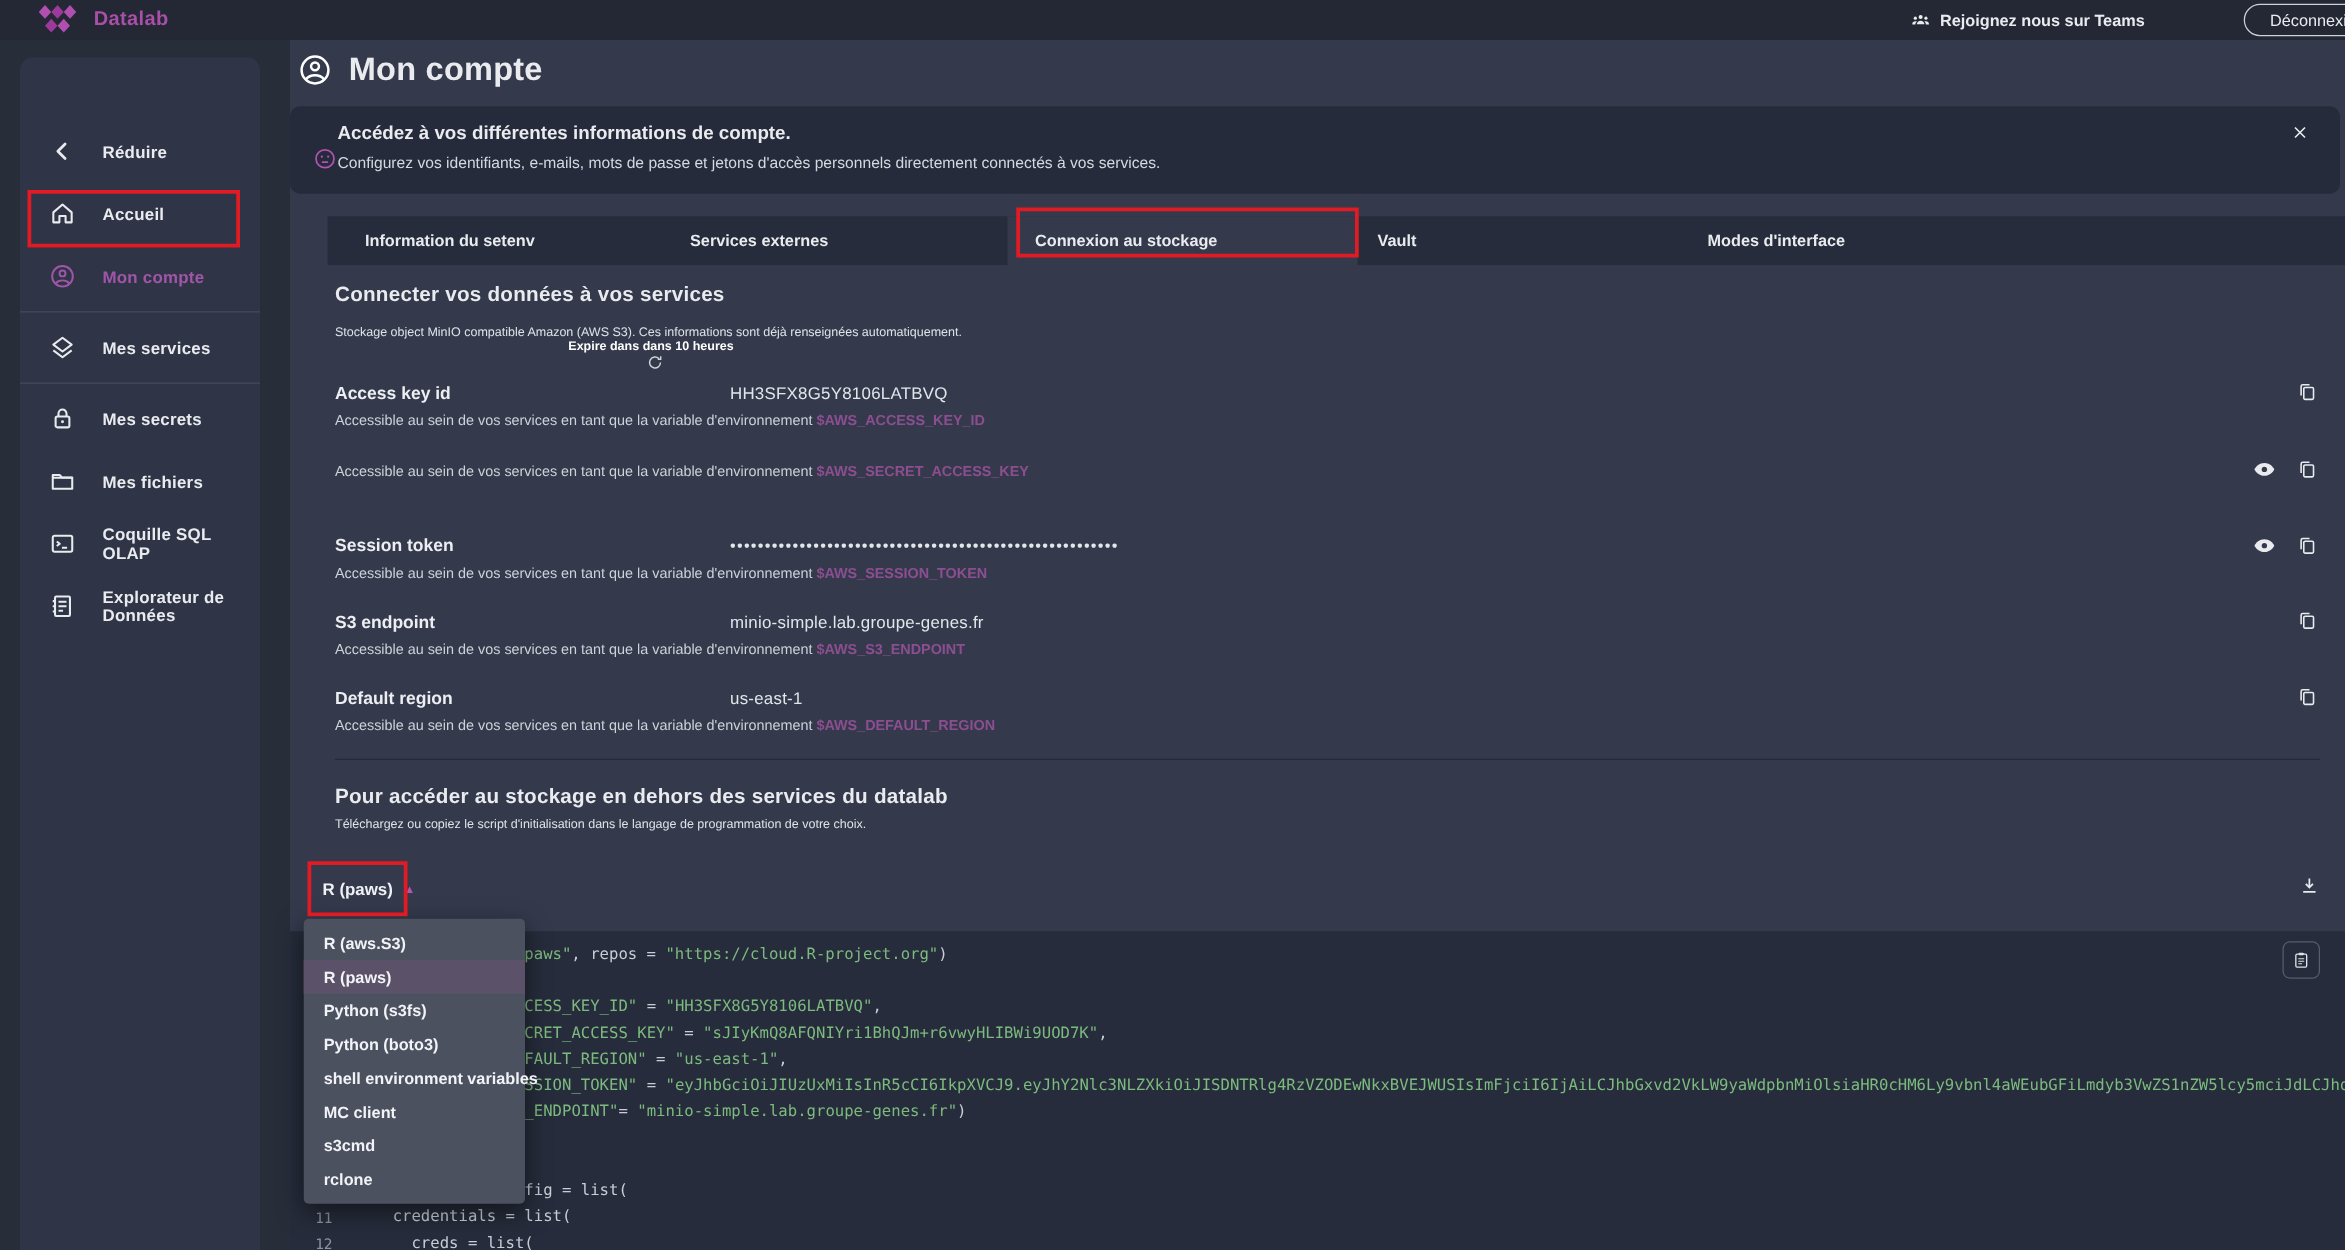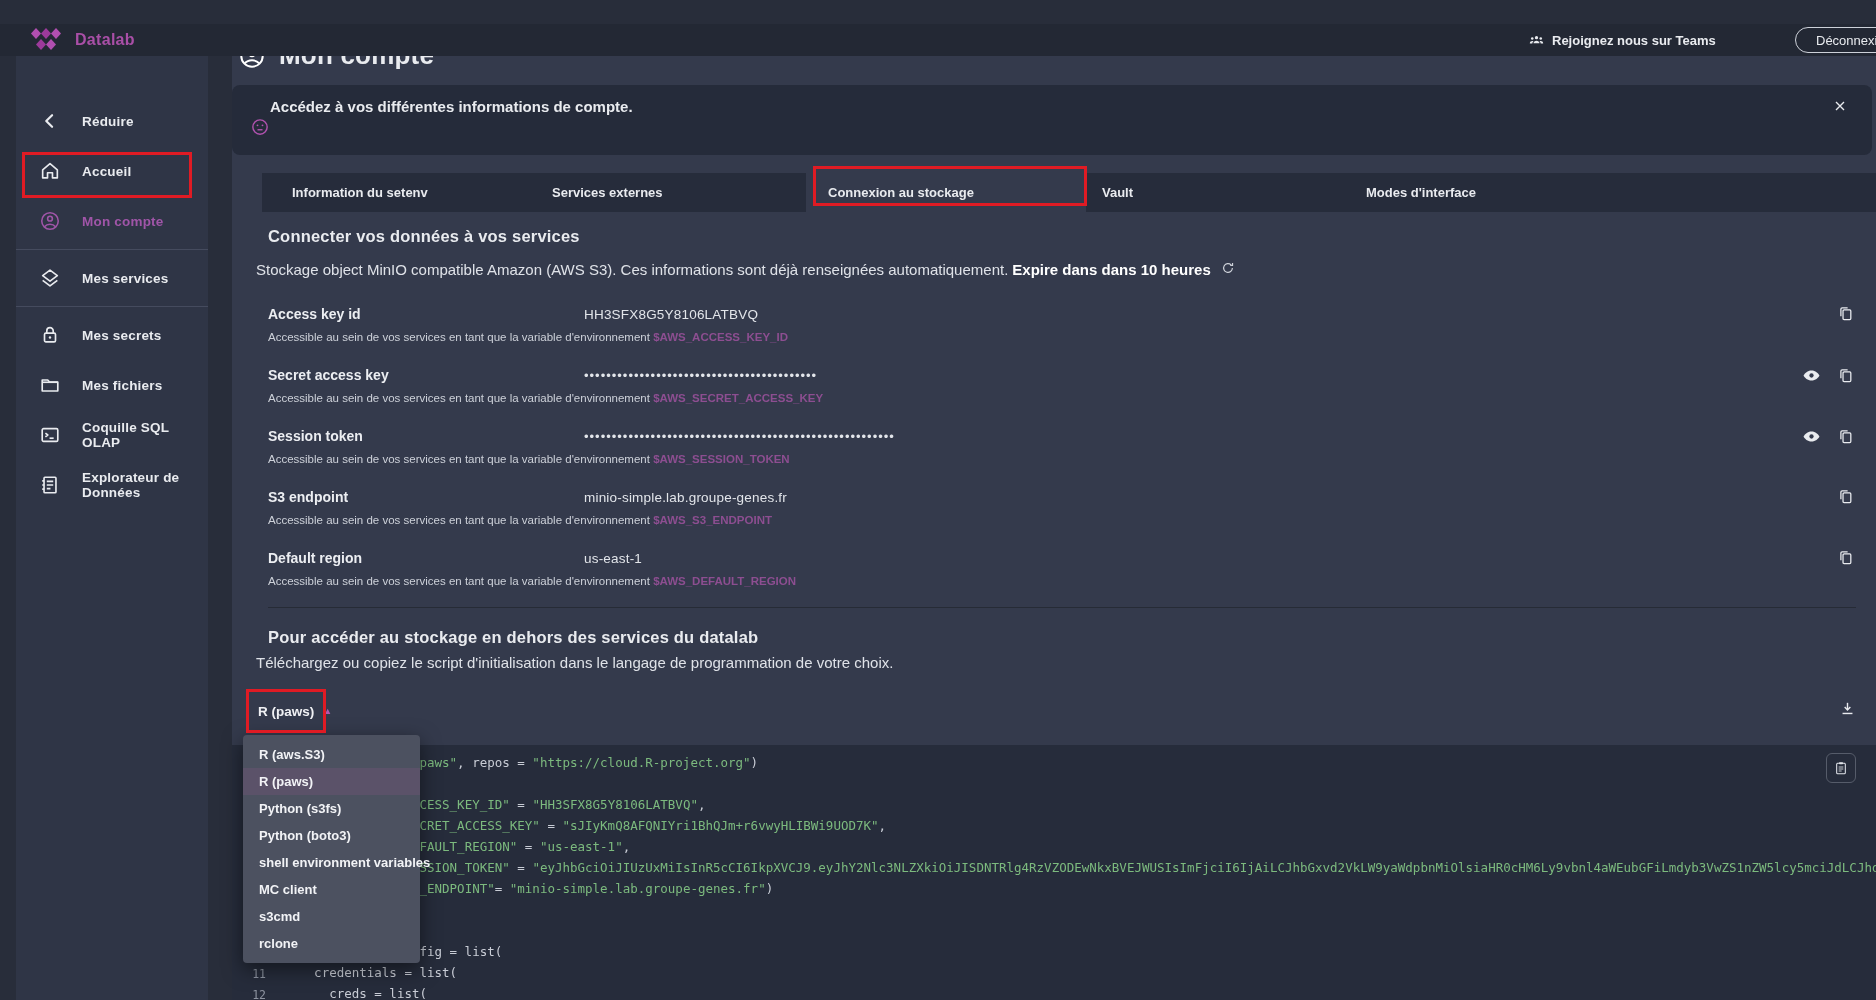--- a/index.html
+++ b/index.html
@@ -5,21 +5,21 @@
   * { box-sizing: border-box; margin: 0; padding: 0; }
   html,body { width:1876px; height:1000px; overflow:hidden; }
   body {
     position:relative; background:#282d3a; color:#e9ebef;
     font-family:"Liberation Sans", sans-serif;
   }
   .icon { display:inline-flex; align-items:center; justify-content:center; }
   .icon svg { display:block; }
 
   
-  .topbar { position:absolute; left:0; top:0; width:1876px; height:32px; background:#232834; z-index:6;margin-top:24px; }
+  .topbar { position:absolute; left:0; top:0; width:1876px; height:32px; background:#232834; z-index:6; }
   .brand { position:absolute; left:28px; top:2px; display:flex; align-items:center; gap:11px; }
   .brand-name { color:#a94fa7; font-size:16px; font-weight:700; letter-spacing:.3px; }
   .teams-link { position:absolute; left:1528px; top:0; height:32px; display:flex; align-items:center; gap:7px;
     font-size:13px; font-weight:700; color:#e9ebef; cursor:pointer; }
   .logout-btn { position:absolute; left:1795px; top:3px; height:26px; border:1.5px solid #cdd1d9; border-radius:14px;
     background:transparent; color:#e9ebef; font-size:13px; font-weight:500; padding:0 20px; white-space:nowrap;
     font-family:"Liberation Sans",sans-serif; cursor:pointer; }
 
   
   .sidebar { position:absolute; left:16px; top:46px; width:192px; bottom:0; background:#2f3546;
@@ -45,21 +45,21 @@
   .banner-sub { font-size:12.5px; color:#d4d8df; }
   .banner-close { position:absolute; right:24px; top:13px; color:#e9ebef; background:none; border:none; cursor:pointer; }
 
   .tabbar { position:absolute; left:30px; top:141px; right:0; height:39px; background:#262c3b; }
   .tab-active-bg { position:absolute; left:544px; top:0; width:280px; height:39px; background:#343a4c; }
   .tab { position:absolute; top:0; height:39px; display:flex; align-items:center; font-size:13px; font-weight:700;
     color:#e9ebef; cursor:pointer; white-space:nowrap; }
 
   .h2 { position:absolute; left:36px; font-size:16.5px; font-weight:700; letter-spacing:.2px; }
   .h2a { top:195px; }
-  .para { position:absolute; left:24px; font-size:15px; color:#dfe2e8; }
+  .para { position:absolute; left:36px; font-size:10px; color:#dfe2e8;flex-direction:column; }
   .para-a { top:229px; display:flex; align-items:center; }
   .para-a b { color:#ffffff; margin-left:4px; }
   .refresh-btn { background:none; border:none; color:#cfd3da; margin-left:10px; cursor:pointer; padding:0; }
 
   .fields { position:absolute; left:36px; top:262px; right:0; }
   .field-row { position:relative; height:61px; padding-top:10px; }
   .f-top { display:flex; height:20px; align-items:center; }
   .f-label { width:316px; font-size:14px; font-weight:700; color:#eceef2; }
   .f-value { font-size:13.5px; color:#e2e5ea; letter-spacing:.2px; }
   .f-value.masked { font-size:13px; letter-spacing:1px; }
@@ -234,20 +234,21 @@
     <span class="icon">
       <svg width="20" height="20" viewBox="0 0 24 24" fill="none" stroke="currentColor" stroke-width="1.7">
         <circle cx="12" cy="12" r="8.6"></circle>
         <circle cx="9" cy="10" r="1.1" fill="currentColor" stroke="none"></circle>
         <circle cx="15" cy="10" r="1.1" fill="currentColor" stroke="none"></circle>
         <path d="M9 15.3h6"></path>
       </svg>
     </span>
     <div>
       <div class="banner-title">Accédez à vos différentes informations de compte.</div>
+      <div class="banner-sub">Configurez vos identifiants, e-mails, mots de passe et jetons d'accès personnels directement connectés à vos services.</div>
     </div>
     <button class="banner-close">
       <svg width="16" height="16" viewBox="0 0 24 24" fill="none" stroke="currentColor" stroke-width="2">
         <path d="M6 6 L18 18 M18 6 L6 18"></path>
       </svg>
     </button>
   </section>
 
   <nav class="tabbar">
     <div class="tab-active-bg"></div>
@@ -282,24 +283,20 @@
         <div class="f-icons">
           <button class="icon-btn"><span class="icon">
               <svg width="17" height="17" viewBox="0 0 24 24" fill="none" stroke="currentColor" stroke-width="1.8">
                 <rect x="8.5" y="7" width="11" height="13.5" rx="1.5"></rect>
                 <path d="M5.5 16V5.8A1.8 1.8 0 0 1 7.3 4H15"></path>
               </svg>
             </span></button>
         </div>
       </div>
       <div class="field-row">
-        <div class="f-top">
-          <div class="f-label">Secret access key</div>
-          <div class="f-value masked">••••••••••••••••••••••••••••••••••••••••••</div>
-        </div>
         <div class="f-helper"><span>Accessible au sein de vos services en tant que la variable d'environnement </span><span class="f-env">$AWS_SECRET_ACCESS_KEY</span></div>
         <div class="f-icons">
           <button class="icon-btn"><span class="icon">
               <svg width="19" height="19" viewBox="0 0 24 24">
                 <path d="M12 5.6C7.1 5.6 3.3 9.1 2 12c1.3 2.9 5.1 6.4 10 6.4s8.7-3.5 10-6.4c-1.3-2.9-5.1-6.4-10-6.4Z" fill="currentColor"></path>
                 <circle cx="12" cy="12" r="2.7" fill="#343a4c"></circle>
               </svg>
             </span></button>
           <button class="icon-btn"><span class="icon">
               <svg width="17" height="17" viewBox="0 0 24 24" fill="none" stroke="currentColor" stroke-width="1.8">

